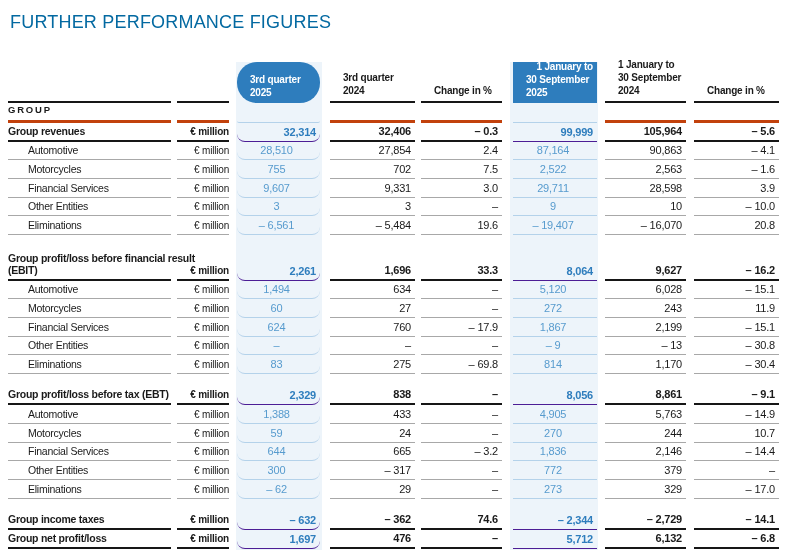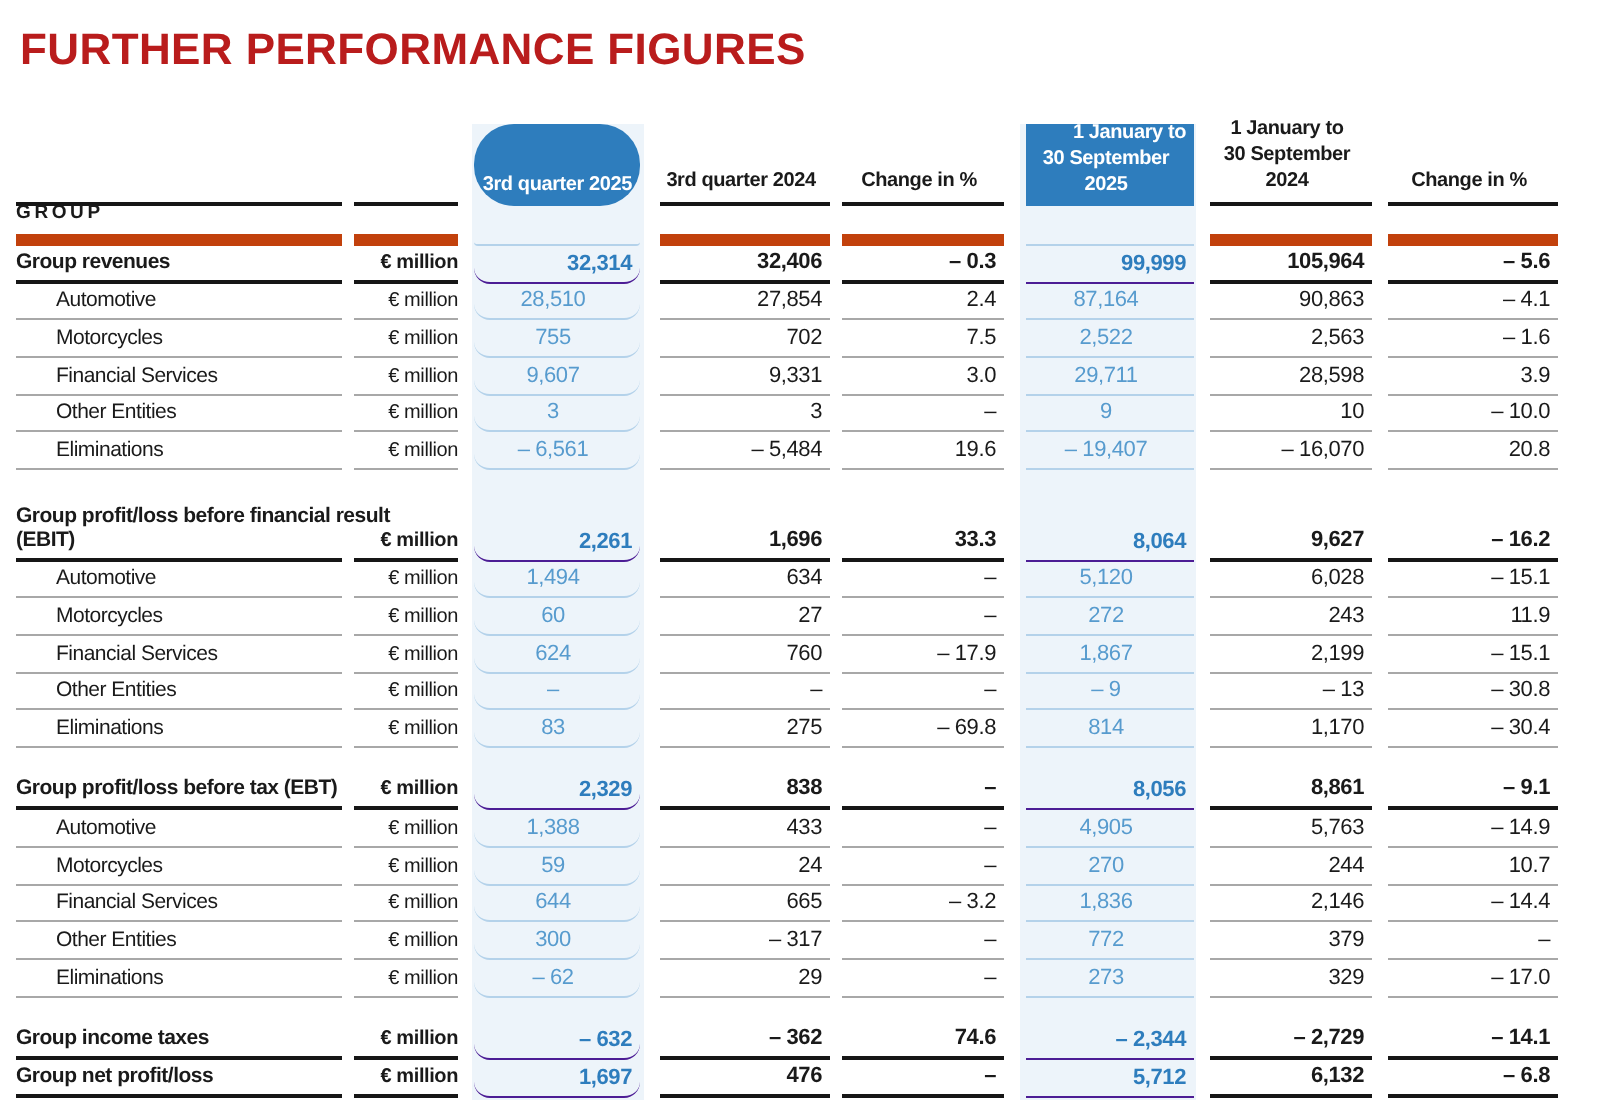--- a/index.html
+++ b/index.html
@@ -1,57 +1,57 @@
 <!DOCTYPE html>
 <html><head>
 <meta charset="utf-8">
 <style>
   html,body{margin:0;padding:0;background:#ffffff;}
   .page{position:relative;width:800px;height:560px;background:#ffffff;overflow:hidden;
         font-family:"Liberation Sans","DejaVu Sans",sans-serif;color:#1a1a1a;}
-  .title{position:absolute;left:10px;top:12px;margin:0;font-size:22px;font-weight:bold;
-         letter-spacing:0.2px;color:#b91c1c;}
+  .title{position:absolute;left:10px;top:12px;margin:0;font-size:18px;font-weight:normal;
+         letter-spacing:0.2px;color:#0369a1;}
   .tbl{position:absolute;left:0;top:62px;width:800px;}
   .strip{position:absolute;top:0;height:488px;background:#edf4fa;z-index:0;}
   .strip0{left:236px;width:86px;}
   .strip1{left:510px;width:88px;}
   .hrow,.row{display:flex;align-items:flex-end;position:relative;z-index:1;}
   .cell{box-sizing:border-box;flex:0 0 auto;}
   
   .lab {width:163px;margin-left:8px;white-space:nowrap;overflow:visible;}
   .unit{width:52px; margin-left:6px; text-align:right;white-space:nowrap;}
   .v0{width:83px;margin-left:8px;border-radius:20px;}
   .v1{width:85px;margin-left:10px;}
   .v2{width:81px;margin-left:6px;}
   .v3{width:84px;margin-left:11px;}
   .v4{width:81px;margin-left:8px;}
   .v5{width:85px;margin-left:8px;}
   
   .hrow{height:41px;}
-  .hcell{font-size:10px;font-weight:bold;text-align:center;letter-spacing:-0.2px;
-         line-height:1.3;padding:0 4px 4px 0;}
+  .hcell{font-size:10px;font-weight:bold;text-align:left;letter-spacing:-0.2px;
+         line-height:1.3;padding:0 4px 4px 13px;}
   .hspacer{height:100%;}
   .hdark{border-bottom:2px solid #161616;}
   .hblue{background:#2e7dbd;color:#ffffff;height:41px;display:flex;flex-direction:column;
          justify-content:flex-end;align-items:flex-end;}
   
   .row{height:18.7px;}
   .r-section{height:20px;}
   .r-tall{height:33px;}
   .gap{height:12.5px;position:relative;z-index:1;}
   .lab{font-size:10.5px;letter-spacing:-0.25px;padding-bottom:3px;line-height:1.15;}
   .lab.ind{padding-left:20px;}
   .unit{font-size:10px;letter-spacing:-0.2px;padding-bottom:3px;}
   .val{font-size:11px;text-align:right;padding:0 4px 3px 0;letter-spacing:-0.2px;}
   .r-bold .lab,.r-bold .unit,.r-bold .val{font-weight:bold;}
   .r-bold .val.hlv{color:#2e7dbd;}
   .r-sub .val.hlv{color:#579bce;text-align:center;}
   .seclab{font-size:9.5px;font-weight:bold;letter-spacing:1.8px;padding-bottom:4px;}
   
-  .b-dark1{border-bottom:6px solid #c2410c;}
+  .b-dark1{border-bottom:3px solid #c2410c;}
   .b-dark2{border-bottom:2px solid #161616;}
   .b-gray {border-bottom:1px solid #a8a8a8;}
   .b-blue2{border-bottom:1px solid #4c1d95;}
   .b-ltbl {border-bottom:1px solid #b4d2ea;}
 </style>
 </head>
 <body>
 
 <div class="page">
   <h1 class="title">FURTHER PERFORMANCE FIGURES</h1>

